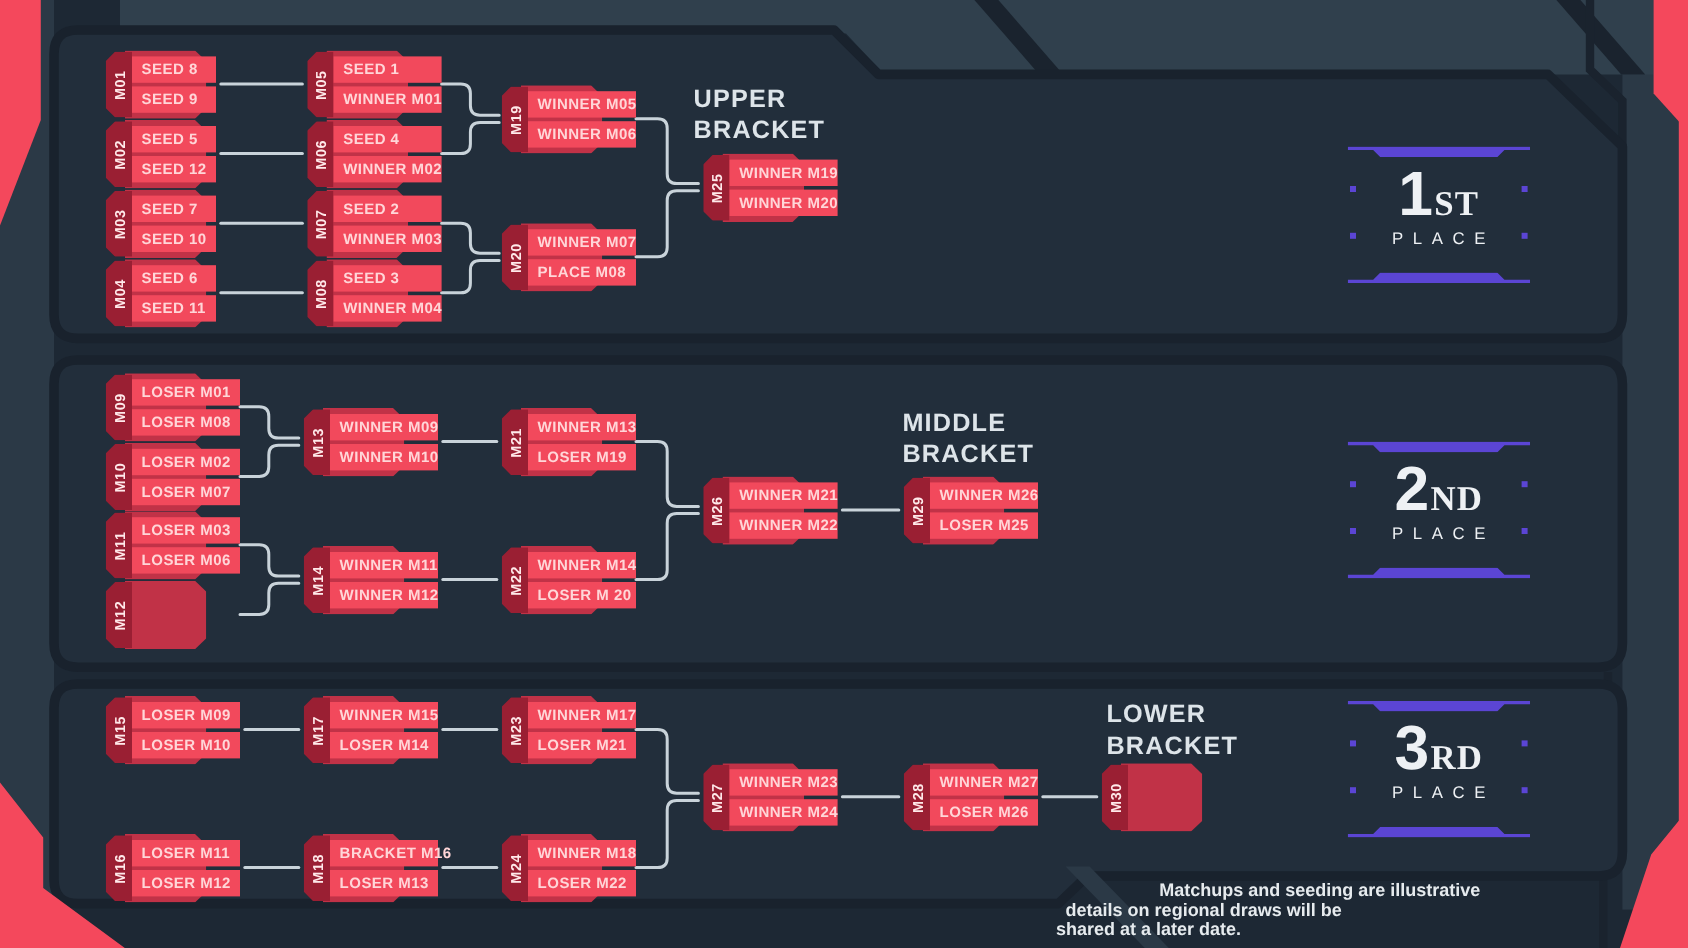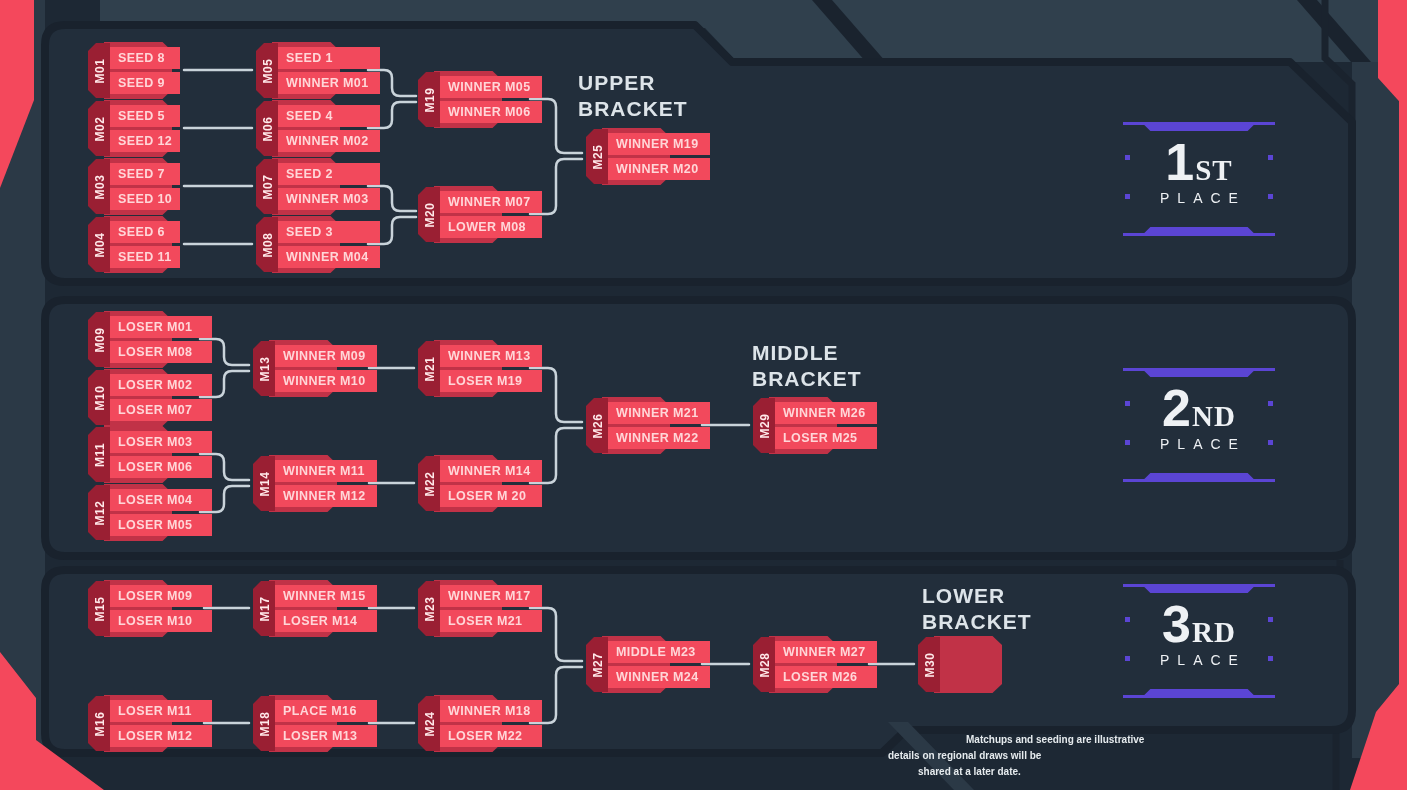--- a/index.html
+++ b/index.html
@@ -24,21 +24,21 @@
     clip-path:polygon(8px 0,100% 0,100% 100%,8px 100%,0 calc(100% - 8px),0 8px);
     z-index:2;
   }
   .match .tab span{
     position:absolute;left:55%;top:50%;
     transform:translate(-50%,-50%) rotate(-90deg);
     color:#ffe9ea;font-size:12px;font-weight:700;letter-spacing:.5px;white-space:nowrap;
   }
   .match .rows{position:absolute;left:22px;top:1px;z-index:2;}
   .match .row{
-    width:102px;height:22px;margin-bottom:3px;background:#f2495c;
+    width:90px;height:22px;margin-bottom:3px;background:#f2495c;
     color:#ffd6d8;font-size:12.5px;font-weight:700;letter-spacing:.4px;
     line-height:22px;padding-left:8px;box-sizing:border-box;white-space:nowrap;
   }
   .match.seed .row{width:70px;}
 
   
   .bracket-heading{
     position:absolute;color:#dde4e9;font-size:21px;font-weight:700;
     letter-spacing:1px;line-height:26px;width:130px;
   }
@@ -59,21 +59,21 @@
     color:#eef1f4;display:flex;justify-content:center;align-items:baseline;
   }
   .badge .num{font-size:52px;font-weight:700;line-height:52px;letter-spacing:1px;}
   .badge .suf{font-size:29px;font-weight:700;letter-spacing:1px;font-family:Liberation Serif, serif;}
   .badge .plabel{
     position:absolute;top:68px;left:0;width:100%;text-align:center;
     color:#eef1f4;font-size:14px;font-weight:400;letter-spacing:8px;text-indent:8px;
   }
 
   
-  .fline{position:absolute;color:#e6ebee;font-size:10px;font-weight:700;white-space:nowrap;}
+  .fline{position:absolute;color:#e6ebee;font-size:15px;font-weight:700;white-space:nowrap;}
 </style>
 </head>
 <body>
 
 <div class="stage">
 
   <svg class="decor" width="1407" height="790" viewBox="0 0 1407 790">
 
     <rect x="0" y="0" width="45" height="758" fill="#2b3946"></rect>
     <rect x="1352" y="0" width="55" height="758" fill="#2b3946"></rect>
@@ -225,21 +225,21 @@
         <div class="row">WINNER M06</div>
       </div>
   </div>
   <div class="match" style="left:418px;top:190px">
     <div class="plate"></div>
     <div class="tab">
         <span>M20</span>
       </div>
     <div class="rows">
         <div class="row">WINNER M07</div>
-        <div class="row">LOWER M08</div>
+        <div class="row">PLACE M08</div>
       </div>
   </div>
   <div class="match" style="left:586px;top:132px">
     <div class="plate"></div>
     <div class="tab">
         <span>M25</span>
       </div>
     <div class="rows">
         <div class="row">WINNER M19</div>
         <div class="row">WINNER M20</div>
@@ -274,24 +274,20 @@
     <div class="rows">
         <div class="row">LOSER M03</div>
         <div class="row">LOSER M06</div>
       </div>
   </div>
   <div class="match" style="left:88px;top:488px">
     <div class="plate"></div>
     <div class="tab">
         <span>M12</span>
       </div>
-    <div class="rows">
-        <div class="row">LOSER M04</div>
-        <div class="row">LOSER M05</div>
-      </div>
   </div>
   <div class="match" style="left:253px;top:344px">
     <div class="plate"></div>
     <div class="tab">
         <span>M13</span>
       </div>
     <div class="rows">
         <div class="row">WINNER M09</div>
         <div class="row">WINNER M10</div>
       </div>
@@ -376,21 +372,21 @@
         <div class="row">WINNER M15</div>
         <div class="row">LOSER M14</div>
       </div>
   </div>
   <div class="match" style="left:253px;top:699px">
     <div class="plate"></div>
     <div class="tab">
         <span>M18</span>
       </div>
     <div class="rows">
-        <div class="row">PLACE M16</div>
+        <div class="row">BRACKET M16</div>
         <div class="row">LOSER M13</div>
       </div>
   </div>
   <div class="match" style="left:418px;top:584px">
     <div class="plate"></div>
     <div class="tab">
         <span>M23</span>
       </div>
     <div class="rows">
         <div class="row">WINNER M17</div>
@@ -406,21 +402,21 @@
         <div class="row">WINNER M18</div>
         <div class="row">LOSER M22</div>
       </div>
   </div>
   <div class="match" style="left:586px;top:640px">
     <div class="plate"></div>
     <div class="tab">
         <span>M27</span>
       </div>
     <div class="rows">
-        <div class="row">MIDDLE M23</div>
+        <div class="row">WINNER M23</div>
         <div class="row">WINNER M24</div>
       </div>
   </div>
   <div class="match" style="left:753px;top:640px">
     <div class="plate"></div>
     <div class="tab">
         <span>M28</span>
       </div>
     <div class="rows">
         <div class="row">WINNER M27</div>
@@ -474,16 +470,16 @@
         <span class="num">3</span>
         <span class="suf">RD</span>
       </div>
     <div class="plabel">PLACE</div>
     <div class="bar bottom"></div>
   </div>
 
   <div>
     <div class="fline" style="left:966px;top:734px">Matchups and seeding are illustrative</div>
     <div class="fline" style="left:888px;top:750px">details on regional draws will be</div>
-    <div class="fline" style="left:918px;top:766px">shared at a later date.</div>
+    <div class="fline" style="left:880px;top:766px">shared at a later date.</div>
   </div>
 
 </div>
 
 </body></html>

